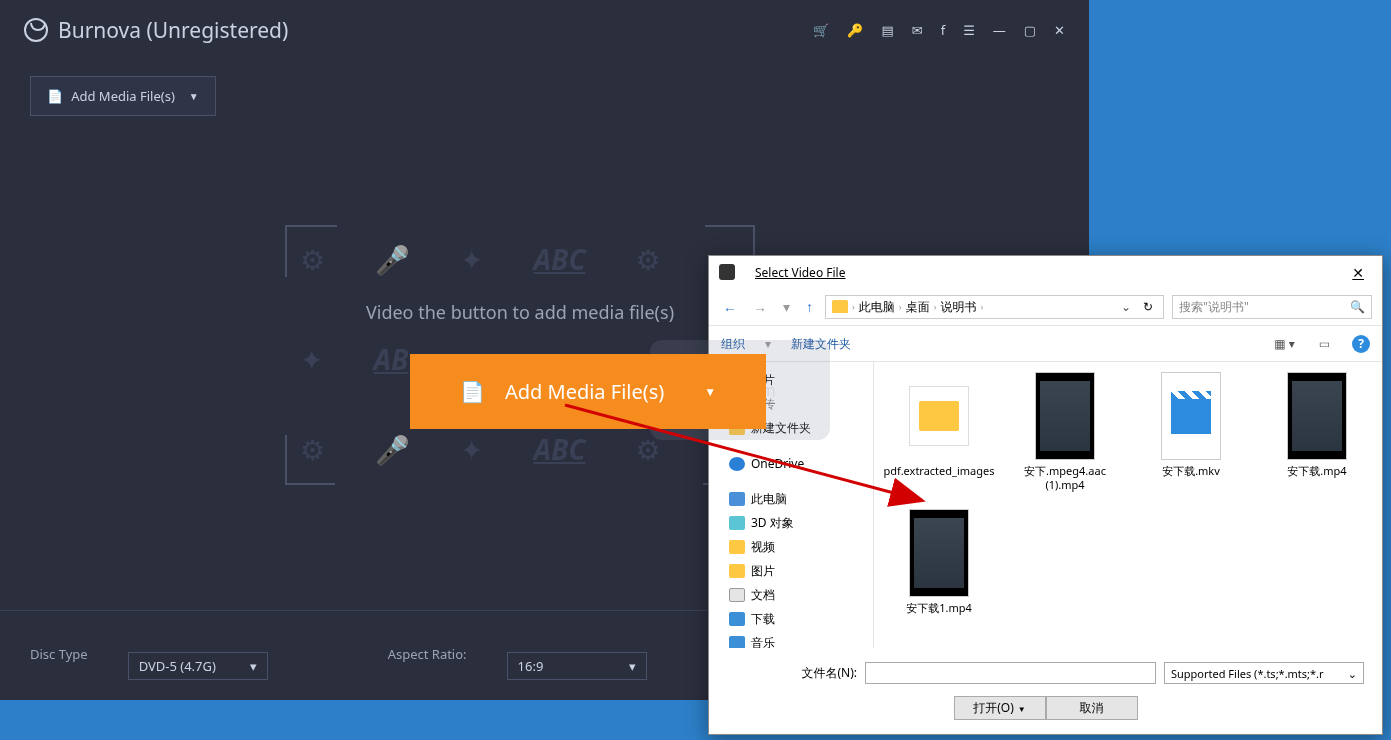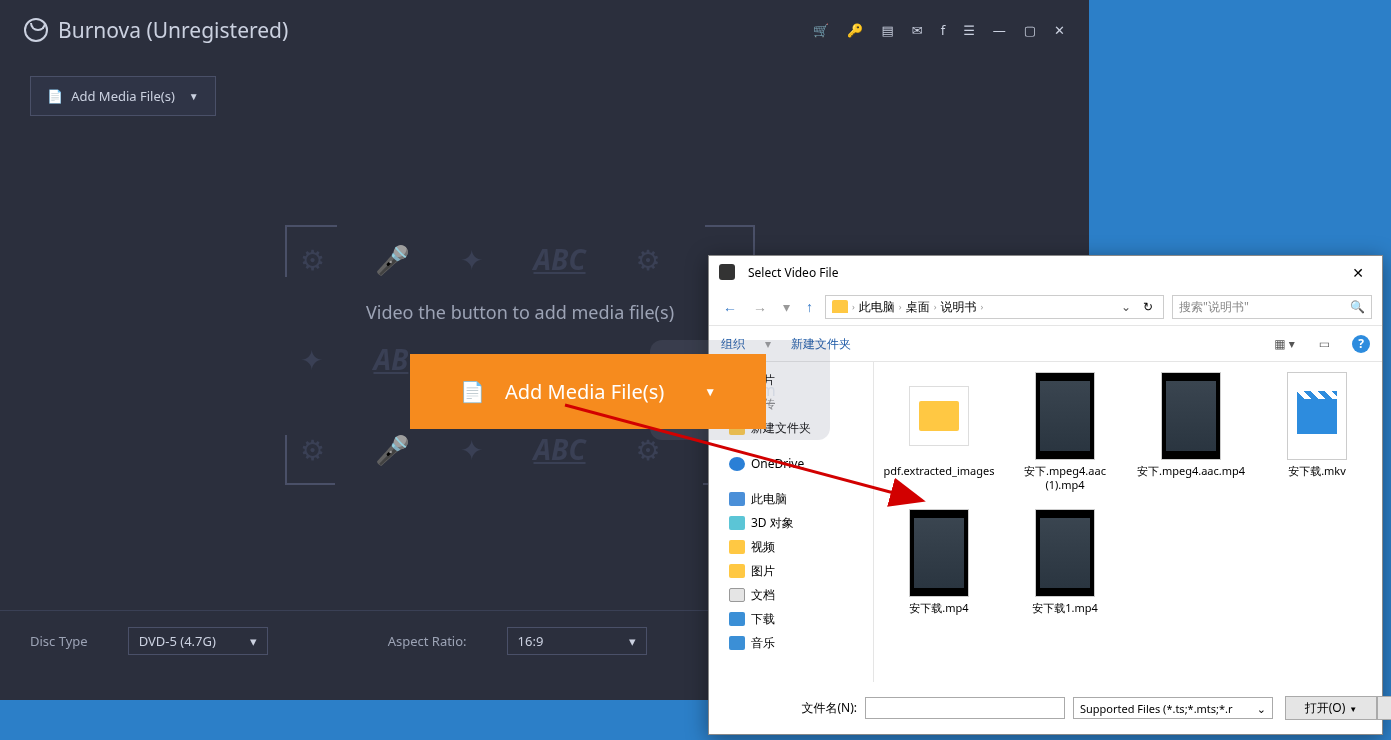--- a/index.html
+++ b/index.html
@@ -37,29 +37,29 @@
 
 .prompt-text{color:#9ca3b5;font-size:18px;text-align:center;margin-top:100px;}
 .add-btn-big{display:inline-flex;align-items:center;gap:20px;padding:24px 50px;background:#f68b1e;color:#fff;font-size:20px;border:none;cursor:pointer;margin-top:30px;margin-left:150px;position:relative;z-index:2;}
 .add-btn-big .chevron{margin-left:20px;font-size:12px;}
 
 .watermark{position:absolute;top:340px;left:650px;width:180px;height:100px;background:rgba(120,130,150,.18);border-radius:12px;display:flex;align-items:center;justify-content:center;color:rgba(180,190,210,.4);font-size:16px;z-index:1;}
 
 .bottom-panel{position:absolute;bottom:0;left:0;width:100%;height:90px;border-top:1px solid #3a4055;padding:16px 30px;}
 .options-row{display:flex;gap:40px;align-items:center;color:#cbd1e0;font-size:13px;}
 .options-row label{color:#9ca3b5;}
-.select{display:inline-flex;align-items:center;justify-content:space-between;border:1px solid #4a5068;padding:4px 10px;min-width:140px;color:#cbd1e0;}
+.select{display:inline-flex;align-items:center;justify-content:space-between;border:1px solid #4a5068;padding:4px 10px;min-width:140px;color:#cbd1e0;margin-top:25px;}
 .capacity-row{display:flex;align-items:center;gap:20px;margin-top:14px;color:#9ca3b5;font-size:12px;}
 .capacity-scale{flex:1;height:12px;border-top:1px solid #4a5068;position:relative;}
 .tick{position:absolute;top:-2px;width:1px;height:8px;background:#4a5068;}
 .tick-label{position:absolute;top:6px;transform:translateX(-50%);font-size:10px;white-space:nowrap;}
 
 
 .dialog{position:absolute;top:255px;left:708px;width:675px;height:480px;background:#fff;border:1px solid #888;box-shadow:0 4px 20px rgba(0,0,0,.4);display:flex;flex-direction:column;}
-.dlg-title{height:32px;display:flex;align-items:center;padding:0 10px;gap:13px;font-size:12px;}
+.dlg-title{height:32px;display:flex;align-items:center;padding:0 10px;gap:20px;font-size:12px;text-decoration:underline;}
 .dlg-title .icon{width:16px;height:16px;background:#333;border-radius:3px;}
 .dlg-close{margin-left:auto;cursor:pointer;padding:4px 8px;font-size:14px;}
 .dlg-nav{height:38px;display:flex;align-items:center;padding:0 10px;gap:8px;border-bottom:1px solid #e5e5e5;}
 .nav-arrow{color:#999;padding:4px;cursor:pointer;font-size:14px;}
 .nav-arrow.active{color:#3478c6;}
 .breadcrumb{flex:1;display:flex;align-items:center;border:1px solid #ccc;height:24px;padding:0 6px;gap:4px;font-size:12px;}
 .bc-folder{width:16px;height:13px;background:#ffc843;border-radius:2px 2px 0 0;}
 .bc-sep{color:#999;font-size:9px;}
 .bc-drop{margin-left:auto;color:#555;padding:0 4px;}
 .search-box{width:200px;height:24px;border:1px solid #ccc;display:flex;align-items:center;padding:0 6px;gap:6px;font-size:12px;color:#888;}
@@ -85,21 +85,21 @@
 .file-item{width:110px;display:flex;flex-direction:column;align-items:center;gap:4px;cursor:pointer;}
 .file-thumb{width:60px;height:88px;background:#000;border:1px solid #ccc;display:flex;align-items:center;justify-content:center;position:relative;}
 .file-thumb.folder-thumb{background:#fff;border:1px solid #ddd;height:60px;margin-top:14px;margin-bottom:14px;}
 .file-thumb.folder-thumb::before{content:'';position:absolute;width:40px;height:30px;background:#ffc843;border-radius:2px;}
 .file-thumb.mkv-thumb{background:#fff;}
 .clapper{width:40px;height:35px;background:#2d8cde;position:relative;}
 .clapper::before{content:'';position:absolute;top:-8px;left:0;width:40px;height:8px;background:repeating-linear-gradient(45deg,#2d8cde 0 5px,#fff 5px 10px);}
 .thumb-face{width:50px;height:70px;background:linear-gradient(#3a4550,#2a3540);}
 .file-name{font-size:11px;text-align:center;line-height:1.3;}
 
-.dlg-footer{padding:14px 18px;display:flex;flex-direction:row;gap:12px;}
+.dlg-footer{padding:14px 18px;display:flex;flex-direction:column;gap:12px;}
 .fname-row{display:flex;align-items:center;gap:8px;font-size:12px;}
 .fname-label{width:130px;text-align:right;}
 .fname-input{flex:1;height:22px;border:1px solid #aaa;}
 .filter-select{width:200px;height:22px;border:1px solid #aaa;display:flex;align-items:center;padding:0 6px;font-size:11px;justify-content:space-between;overflow:hidden;}
 .btn-row{display:flex;justify-content:center;}
 .dlg-btn{width:92px;height:24px;border:1px solid #aaa;background:#e5e5e5;font-size:12px;cursor:pointer;display:flex;align-items:center;justify-content:center;gap:4px;}
 
 .arrow-annotation{position:absolute;top:400px;left:560px;z-index:50;pointer-events:none;}
 </style>
 </head>
@@ -290,26 +290,20 @@
           <div class="file-thumb folder-thumb"></div>
           <div class="file-name">pdf.extracted_images</div>
         </div>
         <div class="file-item">
           <div class="file-thumb">
             <div class="thumb-face"></div>
           </div>
           <div class="file-name">安下.mpeg4.aac (1).mp4</div>
         </div>
         <div class="file-item">
-          <div class="file-thumb">
-            <div class="thumb-face"></div>
-          </div>
-          <div class="file-name">安下.mpeg4.aac.mp4</div>
-        </div>
-        <div class="file-item">
           <div class="file-thumb mkv-thumb">
             <div class="clapper"></div>
           </div>
           <div class="file-name">安下载.mkv</div>
         </div>
         <div class="file-item">
           <div class="file-thumb">
             <div class="thumb-face"></div>
           </div>
           <div class="file-name">安下载.mp4</div>

